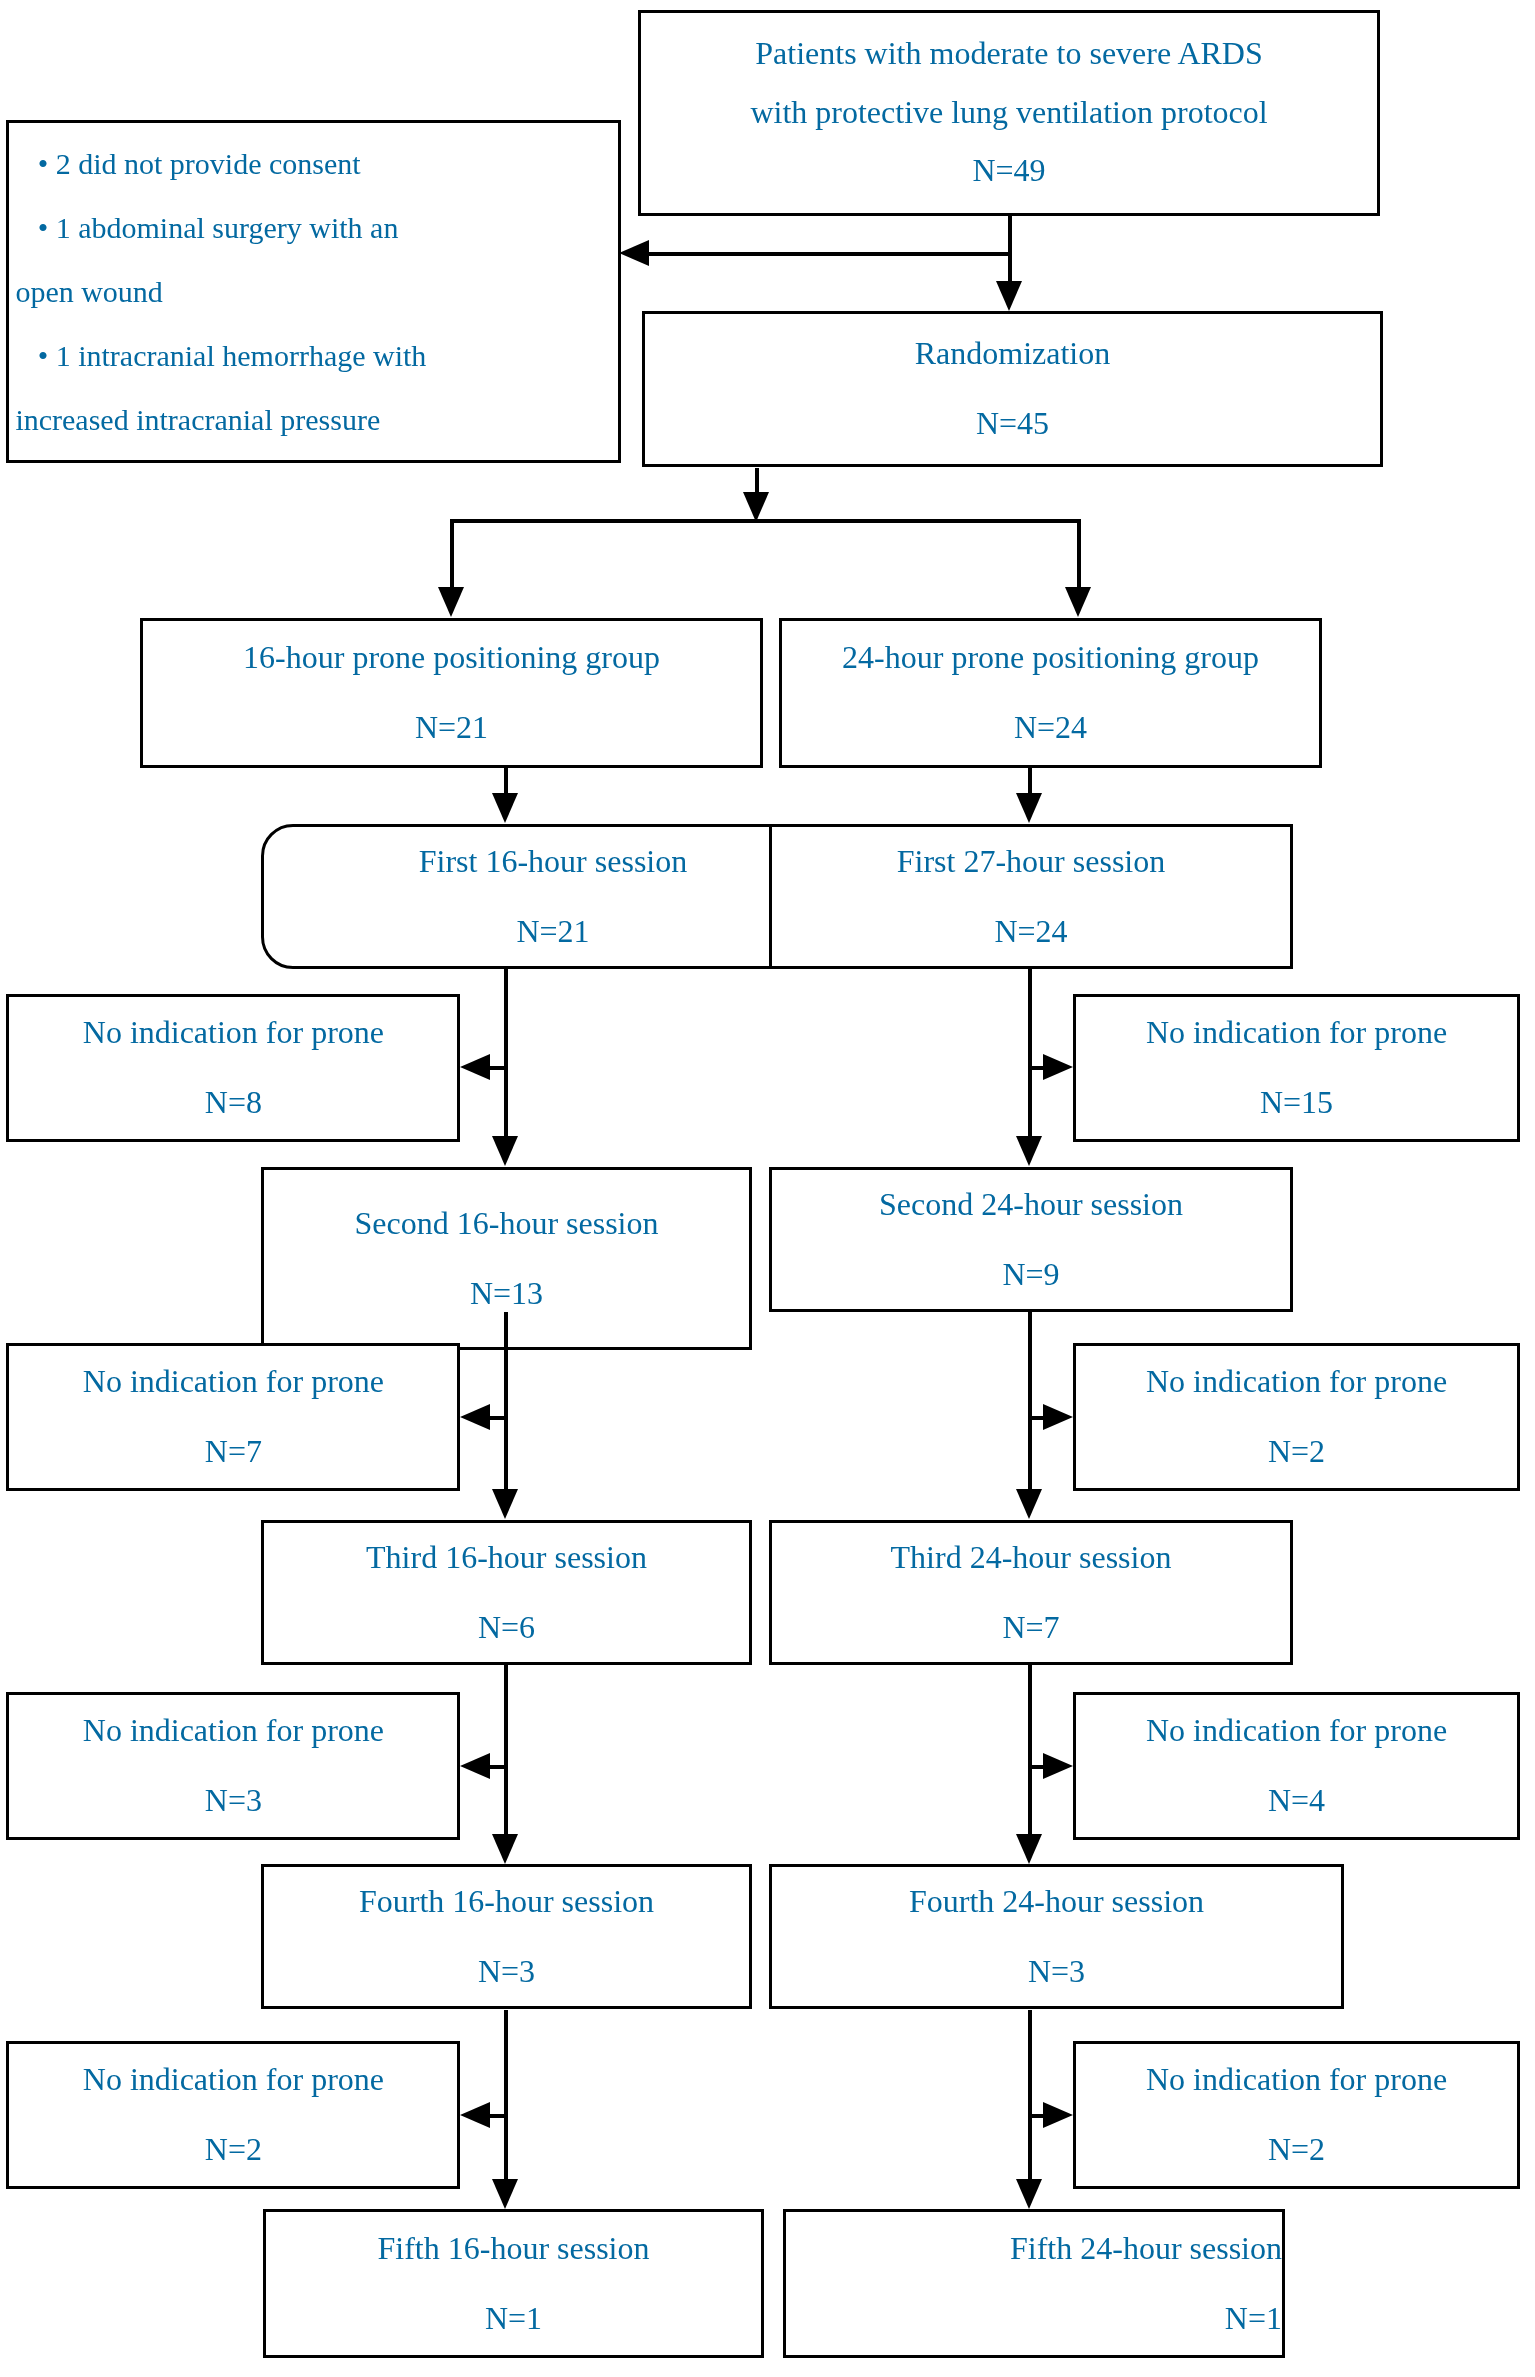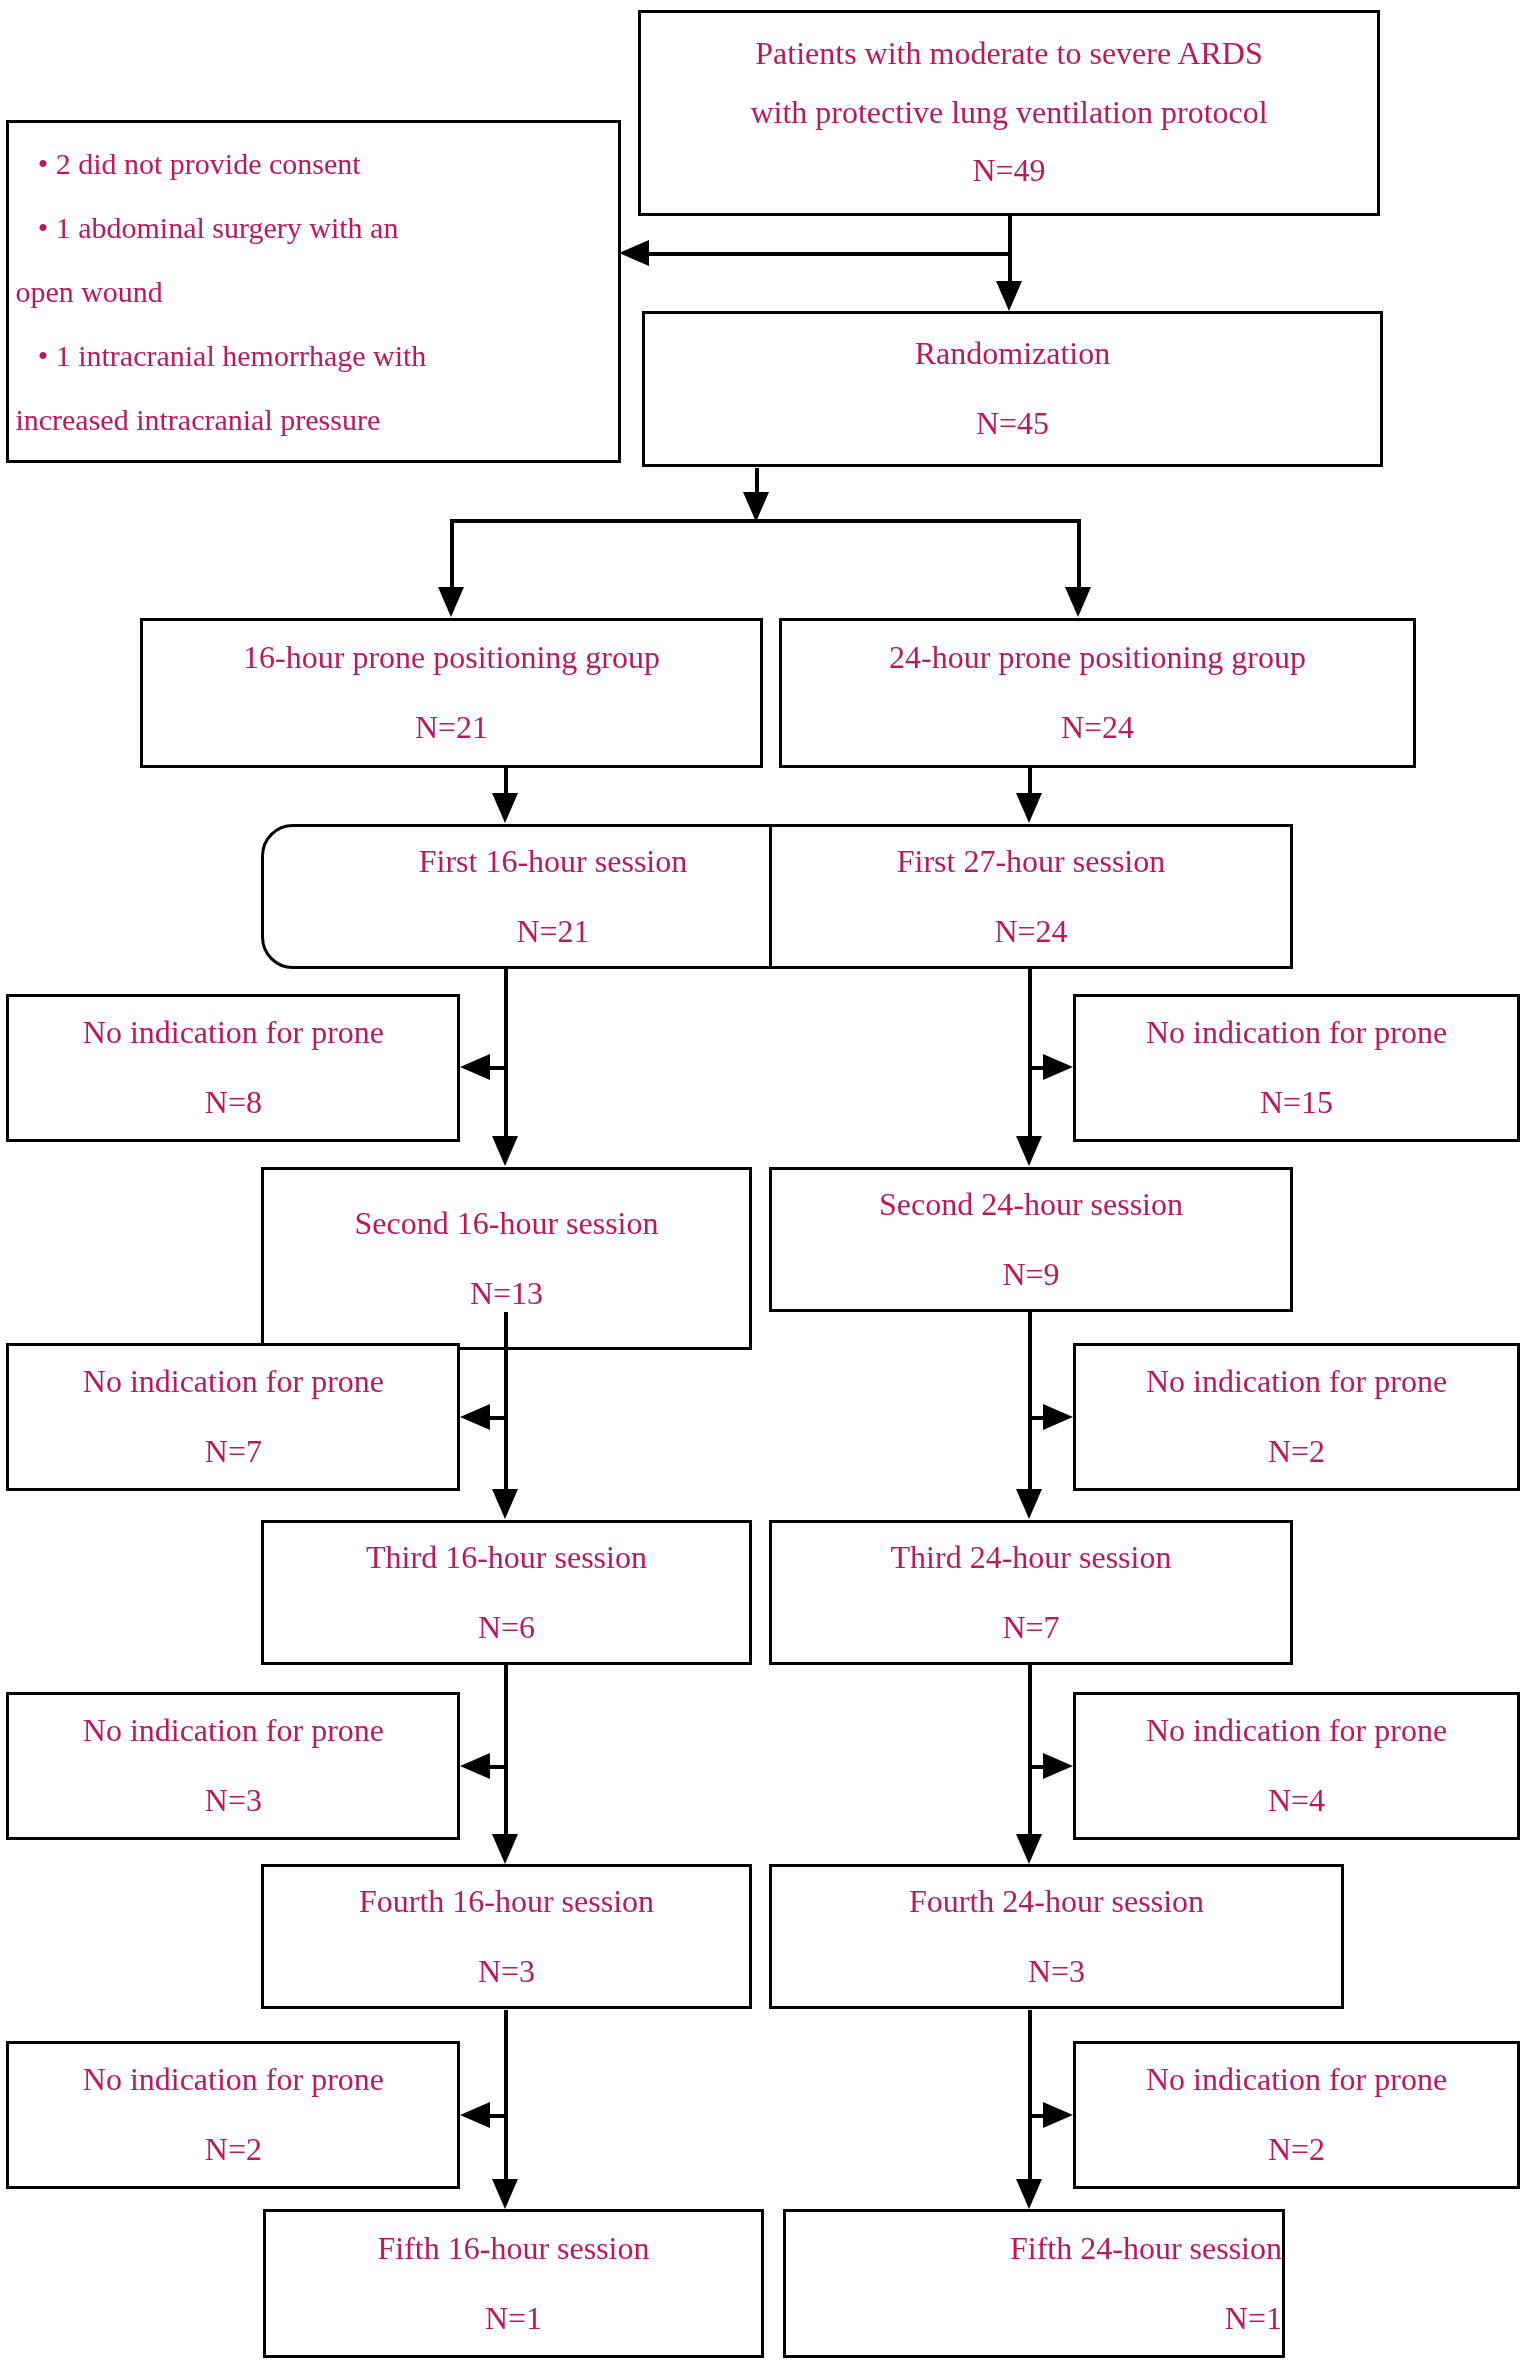--- a/index.html
+++ b/index.html
@@ -2,21 +2,21 @@
 <html style="font-size:12.8px"><head>
 <meta charset="utf-8">
 <style>
   html, body { margin: 0; padding: 0; background: #ffffff; }
   #canvas {
     position: relative;
     width: 1535px;
     height: 2377px;
     background: #ffffff;
     font-family: "Liberation Serif", "DejaVu Serif", serif;
-    color: #be185d;
+    color: #0369a1;
     overflow: hidden;
   }
   .box {
     position: absolute;
     background: #ffffff;
     border: 3.2px solid #000000;
     box-sizing: border-box;
     display: flex;
     flex-direction: column;
     justify-content: center;
@@ -77,21 +77,21 @@
   <div class="box" style="left:642px; top:311px; width:741px; height:156px;">
     <span>Randomization</span>
     <span>N=45</span>
   </div>
 
   <div class="box" style="left:140px; top:618px; width:623px; height:150px;">
     <span>16-hour prone positioning group</span>
     <span>N=21</span>
   </div>
 
-  <div class="box" style="left:779px; top:618px; width:637px; height:150px;">
+  <div class="box" style="left:779px; top:618px; width:543px; height:150px;">
     <span>24-hour prone positioning group</span>
     <span>N=24</span>
   </div>
 
   <div class="box" style="left:261px; top:824px; width:584px; height:145px;border-radius:32px;">
     <span>First 16-hour session</span>
     <span>N=21</span>
   </div>
   <div class="box" style="left:261px; top:1167px; width:491px; height:183px;">
     <span>Second 16-hour session</span>

